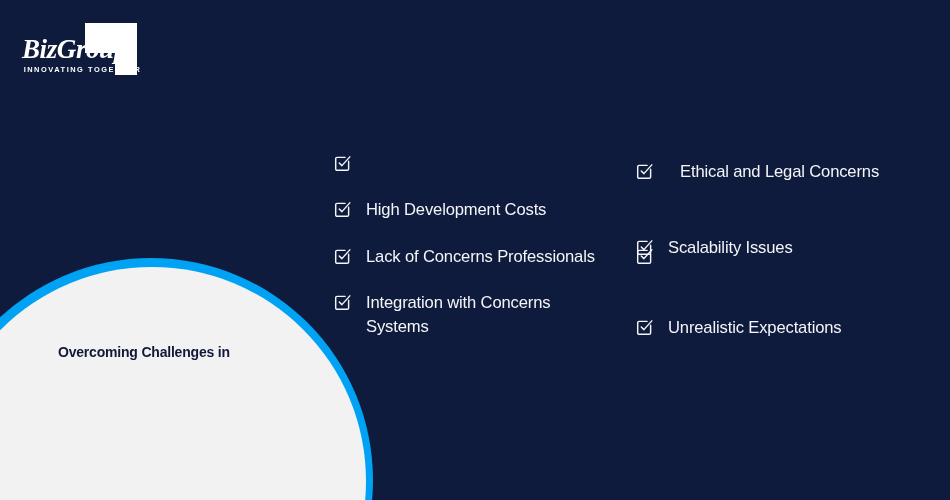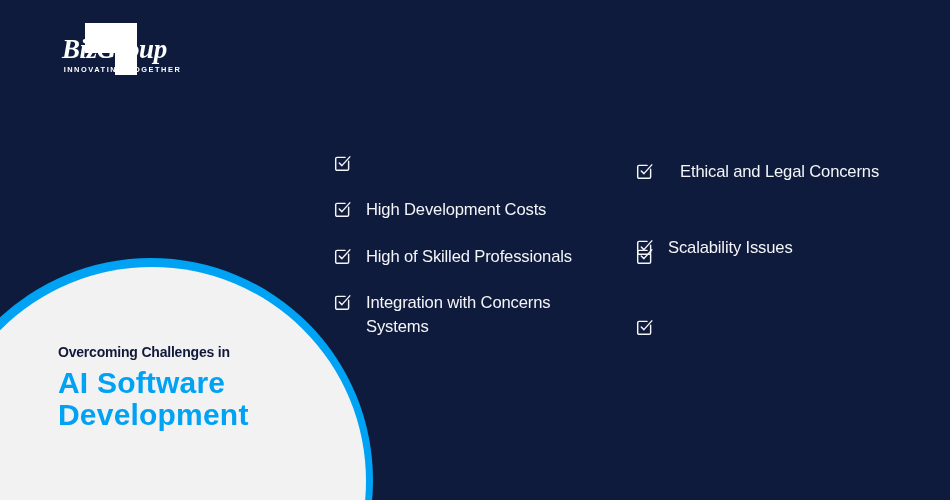--- a/index.html
+++ b/index.html
@@ -30,21 +30,20 @@
     top: 3px;
     width: 52px;
     height: 52px;
   }
   .logo-text {
     position: absolute;
     left: 0px;
     top: 16px;
     width: 120px;
     z-index: 3;
-    margin-left: 40px;
   }
   .logo-name {
     font-family: "Liberation Serif", "DejaVu Serif", serif;
     font-style: italic;
     font-weight: bold;
     font-size: 27px;
     line-height: 27px;
     color: #ffffff;
     letter-spacing: -0.4px;
     white-space: nowrap;
@@ -156,24 +155,20 @@
       <div class="logo-name">BizGroup</div>
       <div class="logo-tag">INNOVATING TOGETHER</div>
     </div>
   </div>
 
   <div class="circle-ring"></div>
   <div class="circle-fill"></div>
 
   <div class="circle-caption">
     <div class="caption-top">Overcoming Challenges in</div>
-    <div class="caption-main">
-      <span class="line">AI Software</span>
-      <span class="line">Development</span>
-    </div>
   </div>
 
   <div class="list-col col-left">
 
     <div class="check-item" style="top:0px; width:292px;">
       <span class="check-icon">
         <svg width="17" height="17" viewBox="0 0 20 20" xmlns="http://www.w3.org/2000/svg">
           <path d="M17.2 7.4 V16.4 A1.6 1.6 0 0 1 15.6 18 H3.6 A1.6 1.6 0 0 1 2 16.4 V4.4 A1.6 1.6 0 0 1 3.6 2.8 H13" fill="none" stroke="#f4f5f8" stroke-width="1.7" stroke-linecap="round" stroke-linejoin="round"></path>
           <path d="M6.2 9.4 L9.3 12.5 L18.6 2.2" fill="none" stroke="#f4f5f8" stroke-width="1.7" stroke-linecap="round" stroke-linejoin="round"></path>
         </svg>
@@ -190,21 +185,21 @@
       <span class="check-label">High Development Costs</span>
     </div>
 
     <div class="check-item" style="top:93px; width:292px;">
       <span class="check-icon">
         <svg width="17" height="17" viewBox="0 0 20 20" xmlns="http://www.w3.org/2000/svg">
           <path d="M17.2 7.4 V16.4 A1.6 1.6 0 0 1 15.6 18 H3.6 A1.6 1.6 0 0 1 2 16.4 V4.4 A1.6 1.6 0 0 1 3.6 2.8 H13" fill="none" stroke="#f4f5f8" stroke-width="1.7" stroke-linecap="round" stroke-linejoin="round"></path>
           <path d="M6.2 9.4 L9.3 12.5 L18.6 2.2" fill="none" stroke="#f4f5f8" stroke-width="1.7" stroke-linecap="round" stroke-linejoin="round"></path>
         </svg>
       </span>
-      <span class="check-label">High of Skilled Professionals</span>
+      <span class="check-label">Lack of Concerns Professionals</span>
     </div>
 
     <div class="check-item" style="top:139px; width:250px;">
       <span class="check-icon">
         <svg width="17" height="17" viewBox="0 0 20 20" xmlns="http://www.w3.org/2000/svg">
           <path d="M17.2 7.4 V16.4 A1.6 1.6 0 0 1 15.6 18 H3.6 A1.6 1.6 0 0 1 2 16.4 V4.4 A1.6 1.6 0 0 1 3.6 2.8 H13" fill="none" stroke="#f4f5f8" stroke-width="1.7" stroke-linecap="round" stroke-linejoin="round"></path>
           <path d="M6.2 9.4 L9.3 12.5 L18.6 2.2" fill="none" stroke="#f4f5f8" stroke-width="1.7" stroke-linecap="round" stroke-linejoin="round"></path>
         </svg>
       </span>
       <span class="check-label">Integration with Concerns Systems</span>
@@ -243,17 +238,18 @@
       </span>
     </div>
 
     <div class="check-item" style="top:164px; width:300px;">
       <span class="check-icon">
         <svg width="17" height="17" viewBox="0 0 20 20" xmlns="http://www.w3.org/2000/svg">
           <path d="M17.2 7.4 V16.4 A1.6 1.6 0 0 1 15.6 18 H3.6 A1.6 1.6 0 0 1 2 16.4 V4.4 A1.6 1.6 0 0 1 3.6 2.8 H13" fill="none" stroke="#f4f5f8" stroke-width="1.7" stroke-linecap="round" stroke-linejoin="round"></path>
           <path d="M6.2 9.4 L9.3 12.5 L18.6 2.2" fill="none" stroke="#f4f5f8" stroke-width="1.7" stroke-linecap="round" stroke-linejoin="round"></path>
         </svg>
       </span>
+      <span class="check-label">Unrealistic Expectations</span>
     </div>
 
   </div>
 
 </div>
 
 </body></html>

